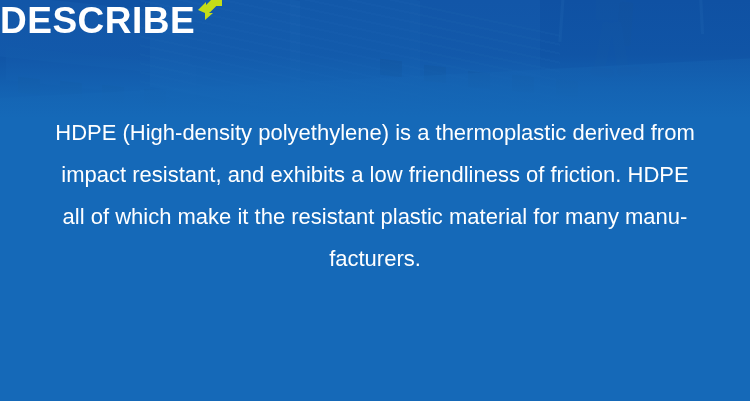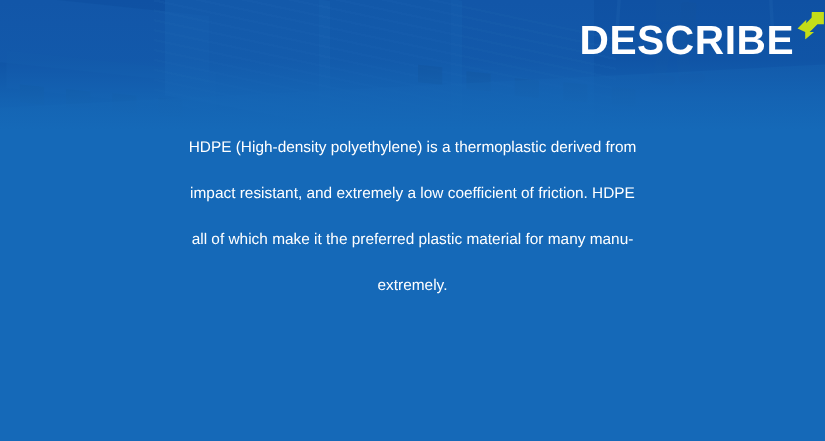--- a/index.html
+++ b/index.html
@@ -144,23 +144,23 @@
   .content {
     position: relative;
     z-index: 5;
     width: 750px;
     height: 401px;
   }
 
   .title-row {
     position: absolute;
     left: 0;
-    top: 18px;
-    width: 750px;
-    text-align: right;
+    top: 2px;
+    width: 750px;
+    text-align: left;
     white-space: nowrap;
   }
   .title {
     display: inline-block;
     font-size: 37px;
     font-weight: bold;
     color: #ffffff;
     letter-spacing: .5px;
     line-height: 1;
     vertical-align: top;
@@ -175,21 +175,21 @@
     vertical-align: top;
   }
 
   .body-copy {
     position: absolute;
     left: 14px;
     top: 112px;
     width: 722px;
     text-align: center;
     color: #ffffff;
-    font-size: 14px;
+    font-size: 22px;
     line-height: 42px;
   }
   .body-copy .ln { display: block; white-space: nowrap; }
 </style>
 </head>
 <body>
 
 <div class="banner">
 
   <div class="bg-photo">
@@ -233,19 +233,19 @@
 
     <div class="title-row">
       <span class="title">DESCRIBE</span><span class="arrow-icon"><svg width="26" height="26" viewBox="0 0 26 26" aria-hidden="true">
             <polygon points="1,16 9,8 9,12 14,7 14,1 25,1 25,12 19,12 12,19 16,19 8,26 8,19" fill="#c4dd18"></polygon>
             <polygon points="7,13 14,6 14,2 24,2 24,11 20,11 13,18" fill="#c4dd18"></polygon>
           </svg></span>
     </div>
 
     <div class="body-copy">
       <span class="ln">HDPE (High-density polyethylene) is a thermoplastic derived from</span>
-      <span class="ln">impact resistant, and extremely a low coefficient of friction. HDPE</span>
-      <span class="ln">all of which make it the preferred plastic material for many manu-</span>
-      <span class="ln">extremely.</span>
+      <span class="ln">impact resistant, and exhibits a low friendliness of friction. HDPE</span>
+      <span class="ln">all of which make it the resistant plastic material for many manu-</span>
+      <span class="ln">facturers.</span>
     </div>
 
   </div>
 </div>
 
 </body></html>

